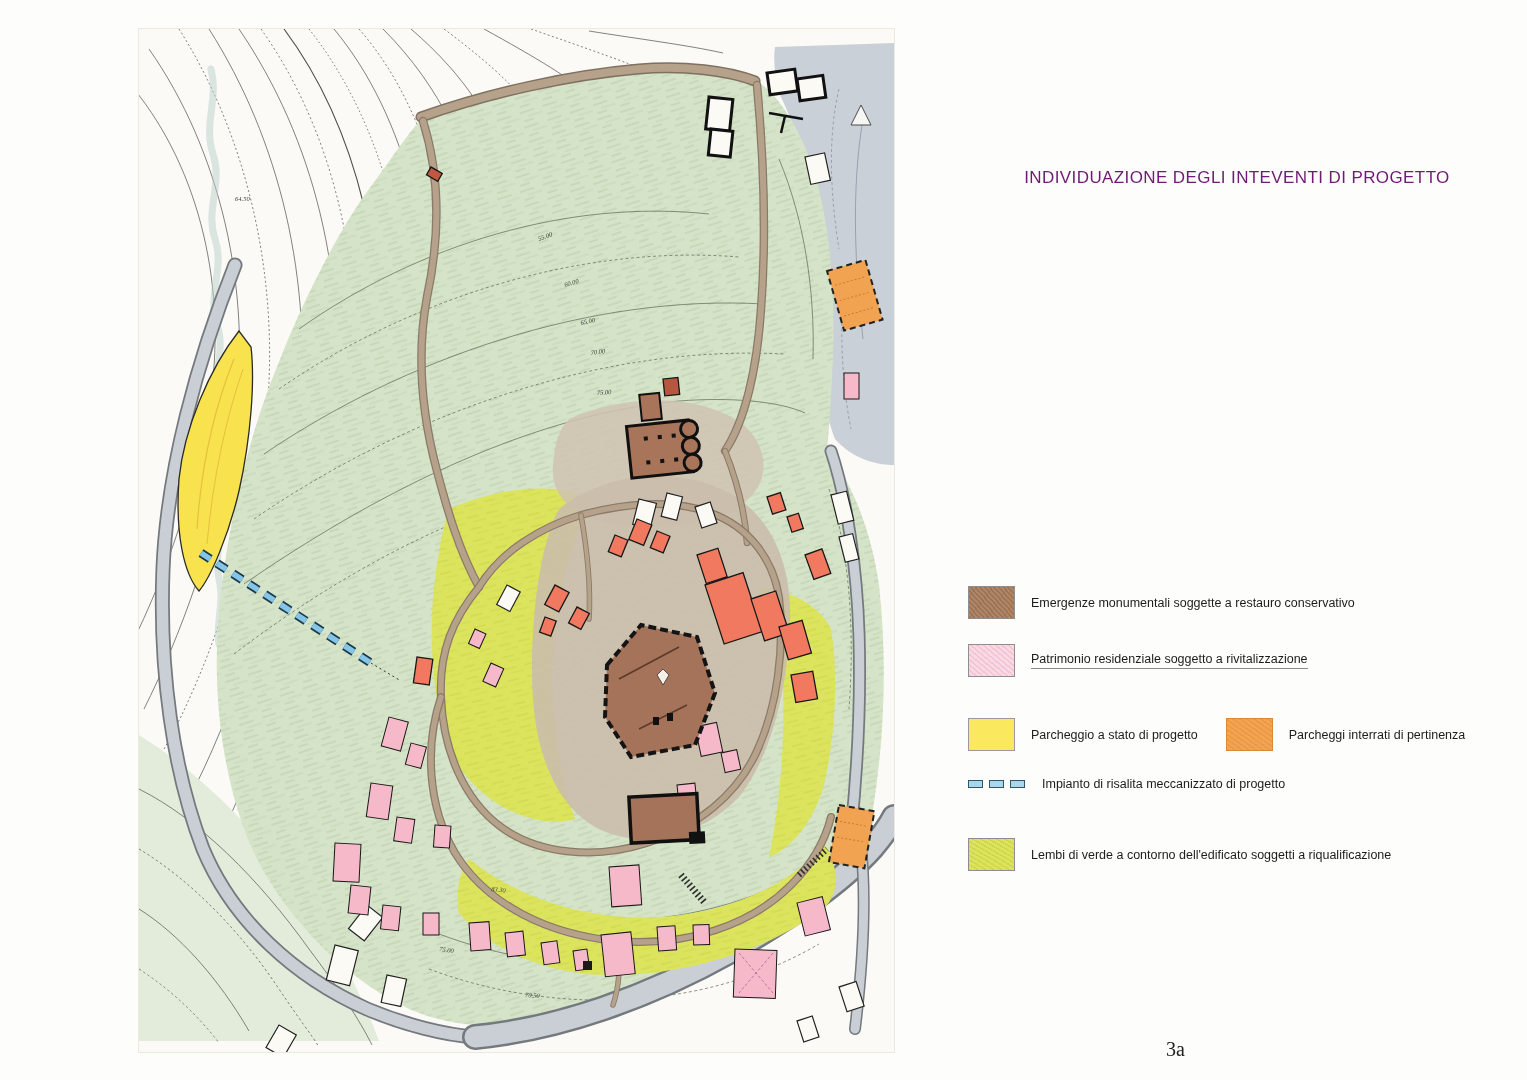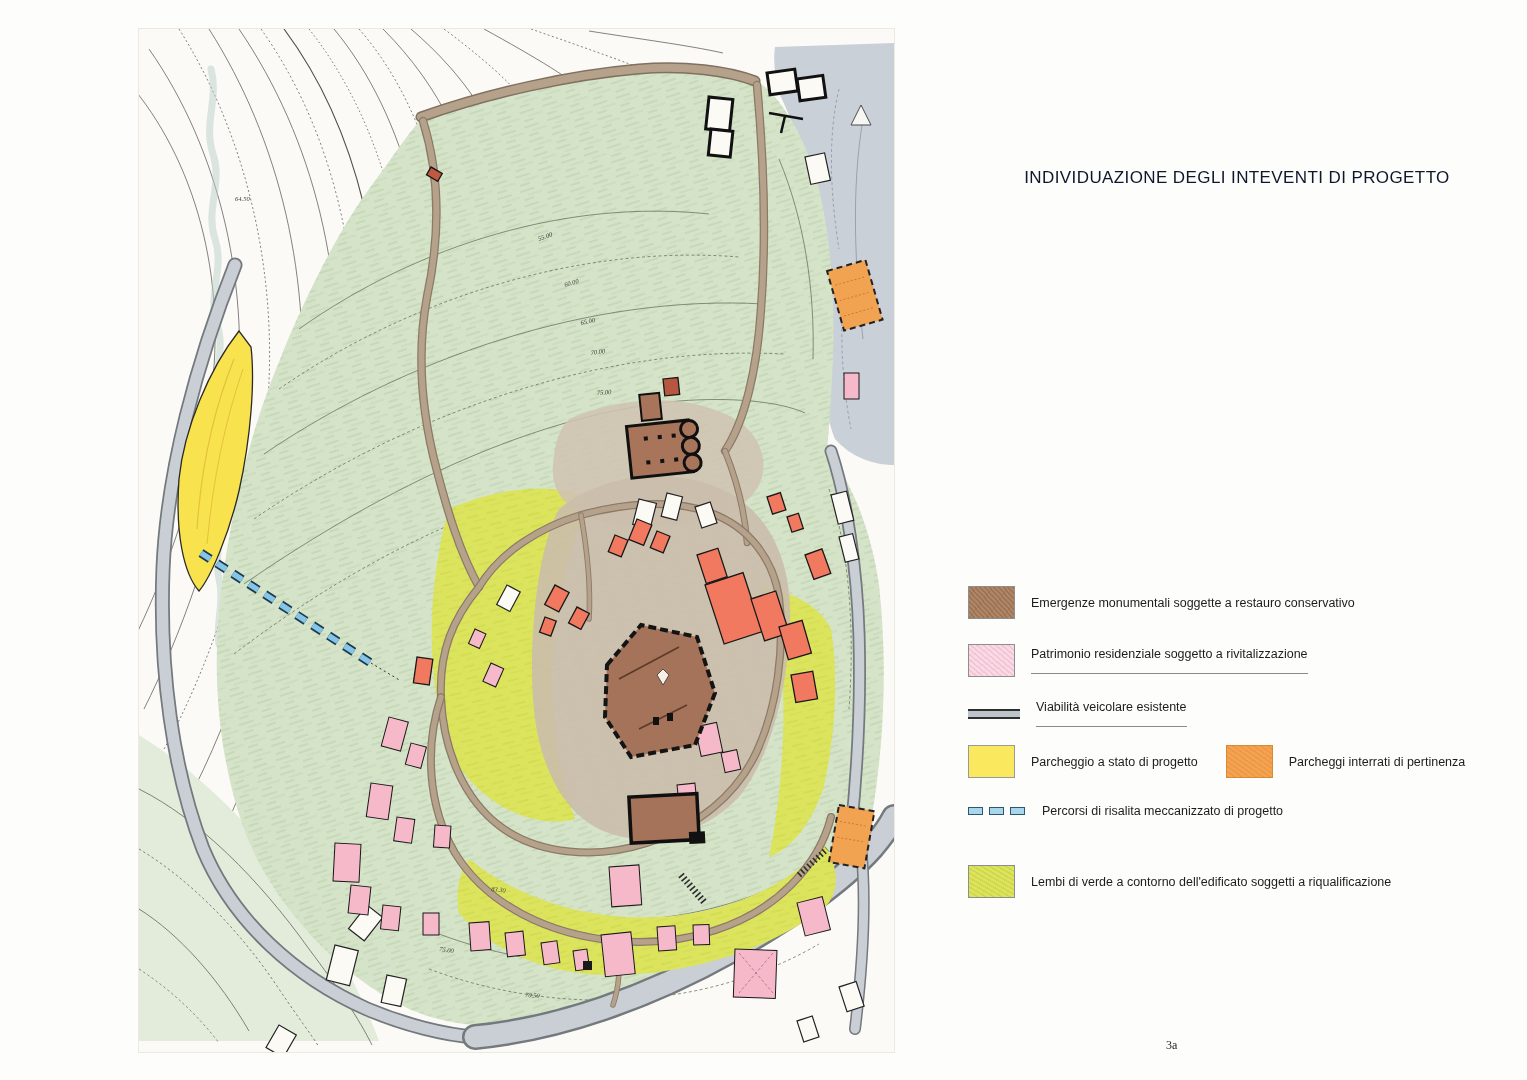--- a/index.html
+++ b/index.html
@@ -9,48 +9,48 @@
     font-family:"Liberation Sans", sans-serif;
     color:#1e1e1e;
   }
   .map-wrap{
     position:absolute;left:138px;top:28px;width:757px;height:1025px;
     background:#fbfaf6;border:1px solid #eceade;box-sizing:border-box;
   }
   .map-wrap svg{display:block;width:755px;height:1023px;}
   .legend-title{
     position:absolute;left:1012px;top:168px;width:450px;text-align:center;
-    font-size:17px;letter-spacing:.4px;color:#0f172a;font-weight:500;
+    font-size:17px;letter-spacing:.4px;color:#701a75;font-weight:500;
     white-space:nowrap;
   }
   .legend{
     position:absolute;left:968px;top:586px;width:520px;
     display:flex;flex-direction:column;
   }
   .lrow{display:flex;align-items:center;}
   .ltext{font-size:12.5px;color:#1c1c1c;margin-left:16px;white-space:nowrap;}
-  .ltext.u{border-bottom:1px solid #8b8b8b;padding-bottom:12px;}
+  .ltext.u{border-bottom:1px solid #8b8b8b;padding-bottom:2px;}
   .sw{width:47px;height:33px;border:1px solid #8e8e8e;box-sizing:border-box;flex:none;}
   .sw-brown{background:#ae8566;background-image:repeating-linear-gradient(48deg,rgba(112,66,38,.28) 0 1.5px,rgba(0,0,0,0) 1.5px 3.5px);}
   .sw-red{background:#f5846c;background-image:repeating-linear-gradient(40deg,rgba(214,74,52,.22) 0 1.5px,rgba(0,0,0,0) 1.5px 4px);}
   .sw-pink{background:#f8d9e4;background-image:repeating-linear-gradient(40deg,rgba(226,130,166,.25) 0 1.5px,rgba(0,0,0,0) 1.5px 4px);}
   .sw-yellow{background:#fae95e;border:1px solid #9a9a9a;}
   .sw-orange{background:#f3a351;border:1.5px solid #d98a33;background-image:repeating-linear-gradient(35deg,rgba(216,124,33,.28) 0 1.5px,rgba(0,0,0,0) 1.5px 4px);}
   .sw-lembi{background:#dce45e;background-image:repeating-linear-gradient(30deg,rgba(173,185,32,.3) 0 1.5px,rgba(0,0,0,0) 1.5px 4px);}
   .sw-verde{background:#c9dcba;background-image:repeating-linear-gradient(30deg,rgba(138,170,120,.3) 0 1.5px,rgba(0,0,0,0) 1.5px 4px);}
   .sw-road{width:52px;height:10px;background:#bcc3ca;border:none;border-top:2px solid #2e2e2e;border-bottom:2px solid #2e2e2e;}
   .sw-path{width:52px;height:11px;background:#cfc0b2;border:none;border-top:1.5px solid #5f574c;border-bottom:1.5px solid #5f574c;}
   .sw-dashes{width:58px;border:none;height:11px;display:flex;gap:6px;align-items:center;}
   .dash{width:15px;height:8px;background:#a8d6ec;border:1.6px solid #2f566b;box-sizing:border-box;flex:none;}
   .gap13{height:13px;}.gap12{height:12px;}.gap23{height:23px;}.gap18{height:18px;}
   .gap26{height:26px;}.gap30{height:30px;}.gap17{height:17px;}.gap9{height:9px;}
   .row-spacer{width:28px;flex:none;}
   .page-number{
     position:absolute;left:1166px;top:1038px;font-family:"Liberation Serif",serif;
-    font-size:12px;color:#222;
+    font-size:20px;color:#222;
   }
   .tiny-label{font-family:"Liberation Serif",serif;font-style:italic;font-size:6.5px;fill:#3c3c38;}
 </style>
 </head>
 <body>
 
 <div class="map-wrap">
 <svg viewBox="0 0 755 1023" xmlns="http://www.w3.org/2000/svg">
   <defs>
     <pattern id="gtex" width="24" height="15" patternUnits="userSpaceOnUse" patternTransform="rotate(-18)">
@@ -329,42 +329,38 @@
   <div class="gap13"></div>
 
   <div class="gap12"></div>
 
   <div class="lrow">
     <span class="sw sw-pink"></span>
     <span class="ltext u">Patrimonio residenziale soggetto a rivitalizzazione</span>
   </div>
   <div class="gap23"></div>
 
-  <div class="lrow">
-    <span class="sw sw-road"></span>
-    <span class="ltext u">Viabilità veicolare esistente</span>
-  </div>
   <div class="gap18"></div>
 
   <div class="lrow">
     <span class="sw sw-yellow"></span>
     <span class="ltext">Parcheggio a stato di progetto</span>
     <span class="row-spacer"></span>
     <span class="sw sw-orange"></span>
     <span class="ltext">Parcheggi interrati di pertinenza</span>
   </div>
   <div class="gap26"></div>
 
   <div class="lrow">
     <span class="sw sw-dashes">
       <span class="dash"></span>
       <span class="dash"></span>
       <span class="dash"></span>
     </span>
-    <span class="ltext">Percorsi di risalita meccanizzato di progetto</span>
+    <span class="ltext">Impianto di risalita meccanizzato di progetto</span>
   </div>
   <div class="gap30"></div>
 
   <div class="gap17"></div>
 
   <div class="lrow">
     <span class="sw sw-lembi"></span>
     <span class="ltext">Lembi di verde a contorno dell'edificato soggetti a riqualificazione</span>
   </div>
   <div class="gap9"></div>

